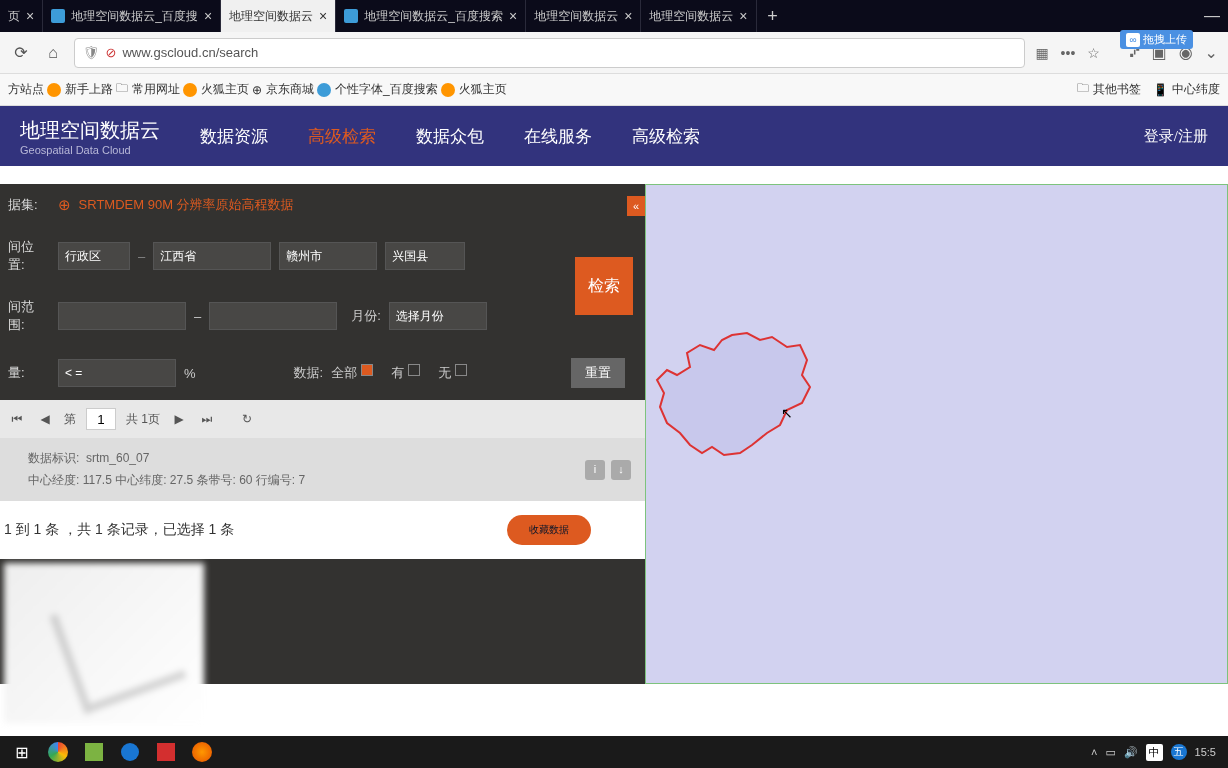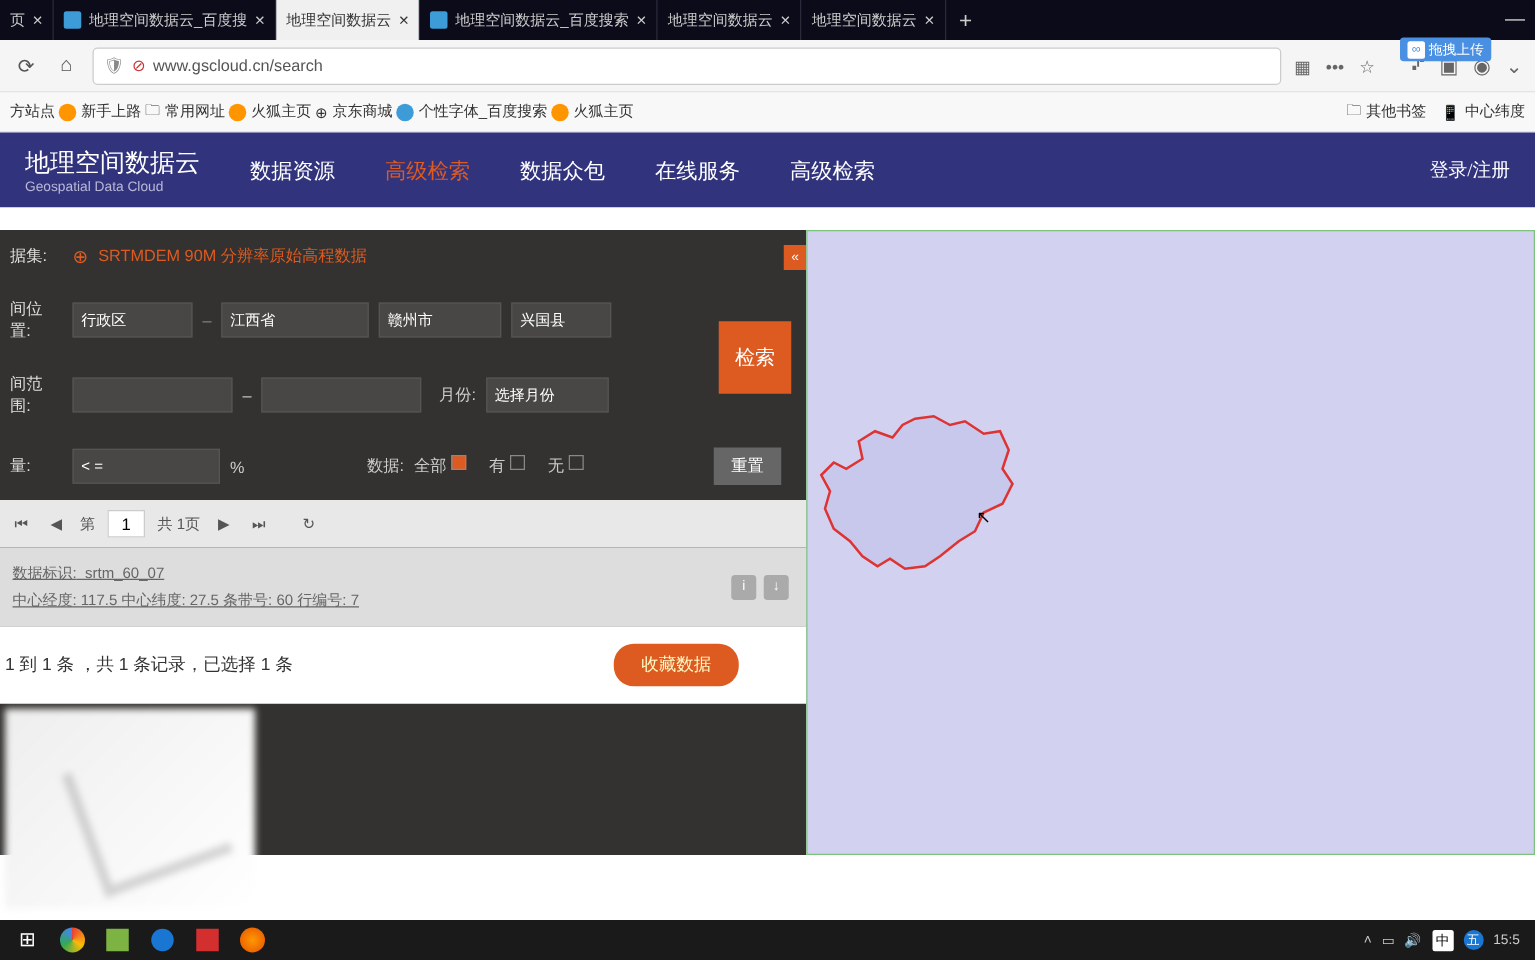--- a/index.html
+++ b/index.html
@@ -49,26 +49,26 @@
 .btn-reset { background: #666; color: #fff; border: none; padding: 6px 14px; font-size: 13px; margin-left: auto; margin-right: 12px; }
 .radio-group { display: flex; gap: 18px; align-items: center; }
 .radio-group .radio { display: flex; gap: 4px; }
 .radio-box { width: 12px; height: 12px; border: 1px solid #888; display: inline-block; }
 .radio-box.checked { background: #dd5a20; }
 
 .pager { background: #e8e8e8; height: 38px; display: flex; align-items: center; padding: 0 8px; color: #555; font-size: 12px; gap: 10px; }
 .pager .pg-btn { width: 18px; height: 18px; display: flex; align-items: center; justify-content: center; cursor: pointer; }
 .pager input { width: 30px; height: 22px; text-align: center; border: 1px solid #ccc; }
 
-.result-item { background: #ddd; padding: 10px 10px; color: #666; font-size: 12px; line-height: 1.8; position: relative; text-decoration: underline; }
+.result-item { background: #ddd; padding: 10px 28px; color: #666; font-size: 12px; line-height: 1.8; position: relative; }
 .result-item .actions { position: absolute; right: 14px; top: 50%; transform: translateY(-50%); display: flex; gap: 6px; }
 .result-item .ibtn { width: 20px; height: 20px; background: #aaa; border-radius: 3px; display: flex; align-items: center; justify-content: center; color: #fff; font-size: 11px; }
 
 .summary-row { padding: 14px 4px; color: #333; font-size: 14px; display: flex; align-items: center; background: #fff; }
-.btn-collect { background: #dd5a20; color: #fef9c3; border: none; padding: 8px 22px; font-size: 14px; border-radius: 16px; margin-left: auto; margin-right: 50px; }
+.btn-collect { background: #dd5a20; color: #0f172a; border: none; padding: 8px 22px; font-size: 10px; border-radius: 16px; margin-left: auto; margin-right: 50px; }
 
 .preview { width: 200px; height: 160px; background: linear-gradient(135deg, #eee, #fff); margin: 4px; filter: blur(3px); position: relative; }
 .preview::after { content: ""; position: absolute; left: 30%; top: 20%; width: 50%; height: 60%; border: 8px solid #999; border-top: none; border-right: none; transform: rotate(-20deg); opacity: 0.4; }
 
 .map-area { flex: 1; background: #d2d2f0; border: 1px solid #7dc37d; position: relative; }
 .map-shape { position: absolute; left: 6px; top: 140px; }
 .cursor { position: absolute; left: 135px; top: 220px; font-size: 14px; }
 
 .taskbar { position: absolute; bottom: 0; left: 0; right: 0; height: 32px; background: #1a1a1a; display: flex; align-items: center; padding: 0 6px; gap: 4px; }
 .taskbar .tb-item { width: 32px; height: 28px; display: flex; align-items: center; justify-content: center; }
@@ -199,21 +199,21 @@
     <div class="form-row dataset-row">
       <span class="label">据集:</span>
       <span class="plus">⊕</span>
       <span class="text">SRTMDEM 90M 分辨率原始高程数据</span>
     </div>
 
     <div style="display:flex;">
       <div style="flex:1;">
         <div class="form-row">
           <span class="label">间位置:</span>
-          <select class="sel" style="width:96px"><option>行政区</option></select>
+          <select class="sel" style="width:72px"><option>行政区</option></select>
           <span style="color:#888">–</span>
           <select class="sel" style="width:118px"><option>江西省</option></select>
           <select class="sel" style="width:98px"><option>赣州市</option></select>
           <select class="sel" style="width:80px"><option>兴国县</option></select>
         </div>
         <div class="form-row">
           <span class="label">间范围:</span>
           <input class="inp" style="width: 128px;">
           <span>–</span>
           <input class="inp" style="width: 128px;">

